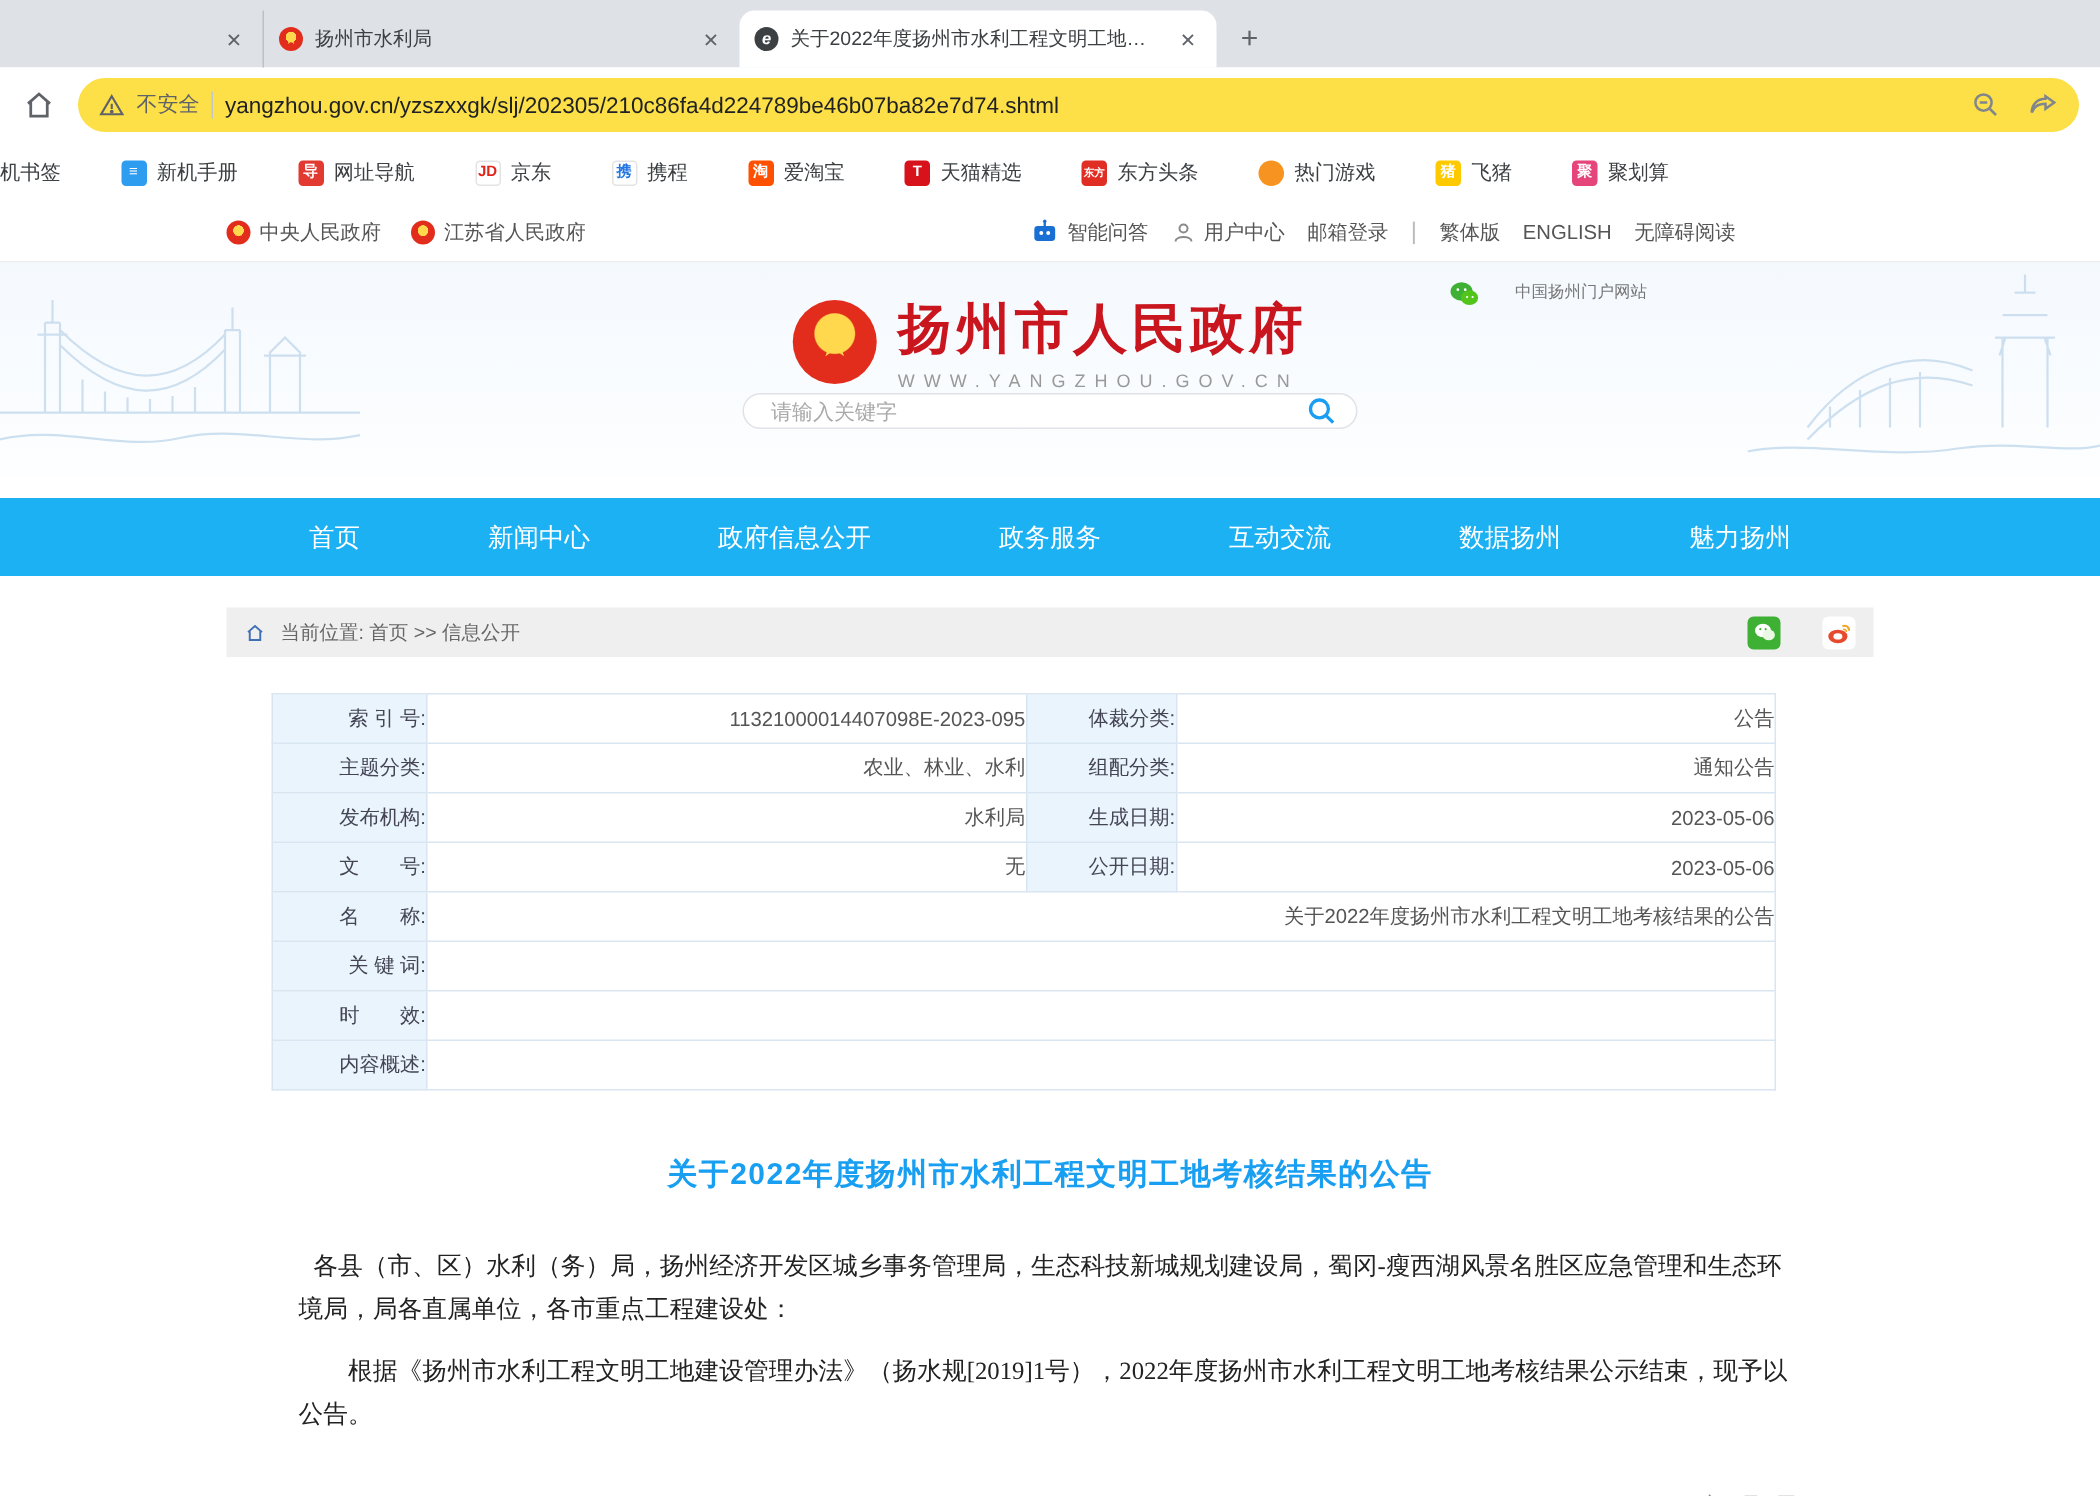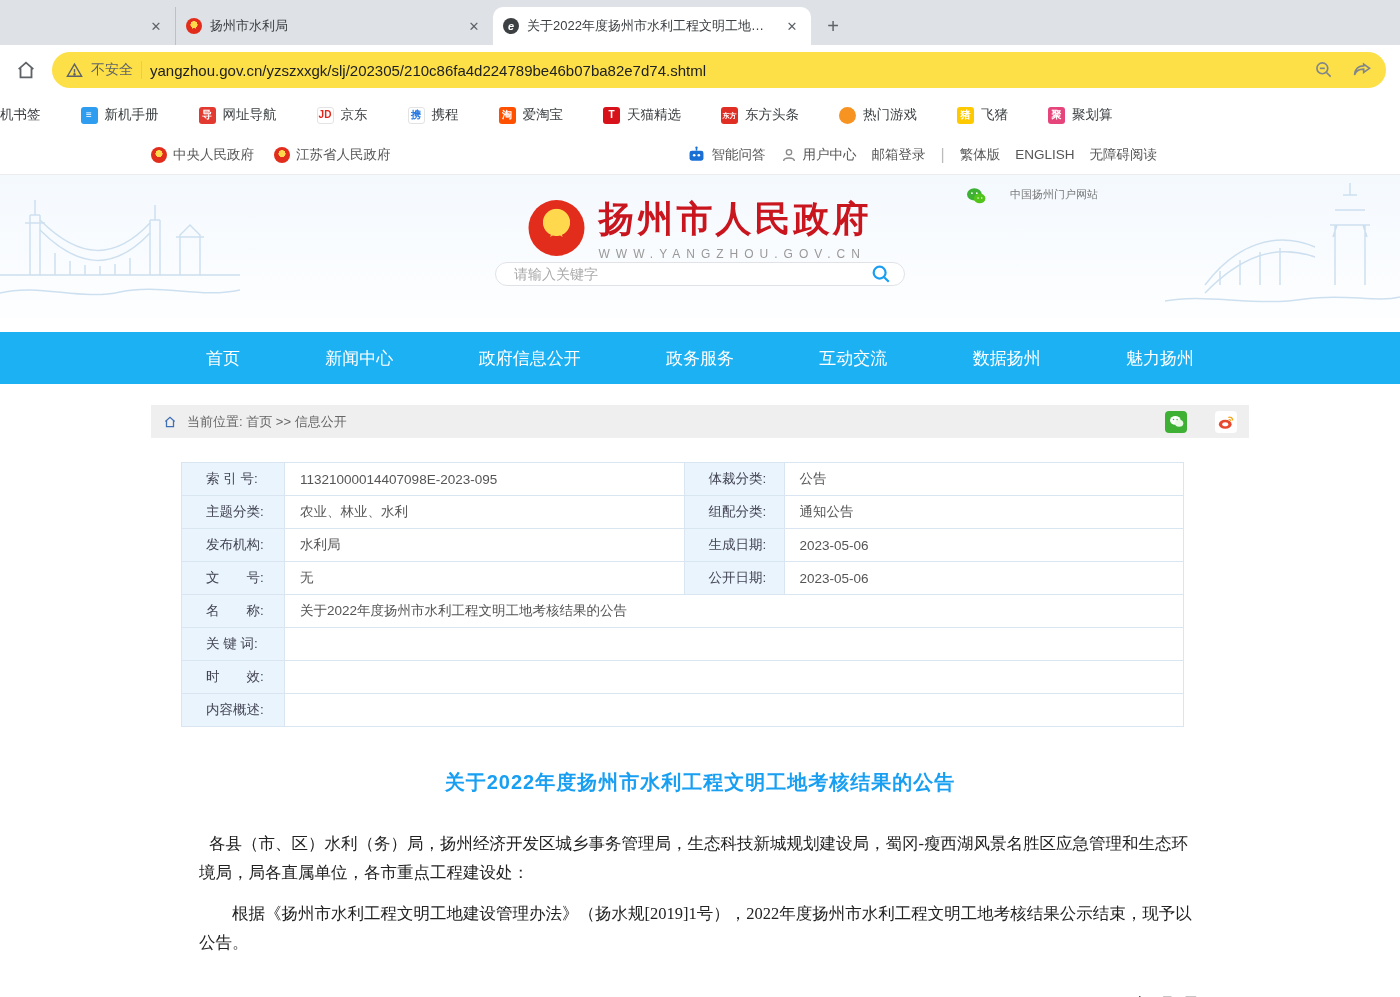--- a/index.html
+++ b/index.html
@@ -73,21 +73,21 @@
   .nav-item { color:#fff; font-size:17px; white-space:nowrap; cursor:pointer; }
 
   
   .container { width:1098px; margin:0 auto; }
   .breadcrumb { margin-top:21px; height:33px; background:#efefef; display:flex; align-items:center;
     padding:0 12px; font-size:13px; color:#666; gap:10px; }
   .bc-icons { margin-left:auto; display:flex; gap:28px; align-items:center; }
   .sq-icon { width:22px; height:22px; border-radius:4px; display:flex; align-items:center; justify-content:center; }
 
   table.info { margin:24px 0 0 30px; border-collapse:collapse; width:1003px; table-layout:fixed; }
-  table.info td { border:1px solid #d9e6f2; height:33px; font-size:13.5px; }
+  table.info td { border:1px solid #d9e6f2; height:33px; font-size:13.5px;text-align:right; }
   td.lbl { background:#e9f4fc; color:#445; padding-left:24px; width:103px; }
   td.lbl2 { width:100px; }
   td.val { background:#fff; color:#555; padding-left:15px; }
 
   .article { padding:0 48px; font-family:"Liberation Serif","DejaVu Serif",serif; color:#222; }
   .art-title { margin-top:42px; text-align:center; font-size:20px; font-weight:bold;
     font-family:"Liberation Sans",sans-serif; letter-spacing:1px; }
   .art-p { margin-top:34px; font-size:16.5px; line-height:1.75; text-indent:.6em; }
   .art-p.p2 { margin-top:12px; text-indent:2em; }
   .art-date { margin-top:36px; text-align:right; font-size:16px; padding-right:2px; }

